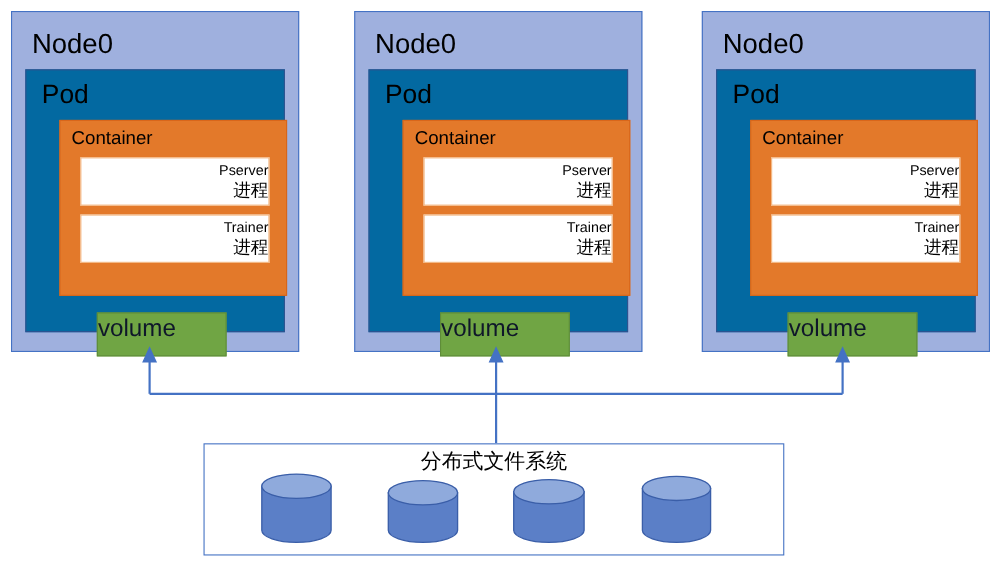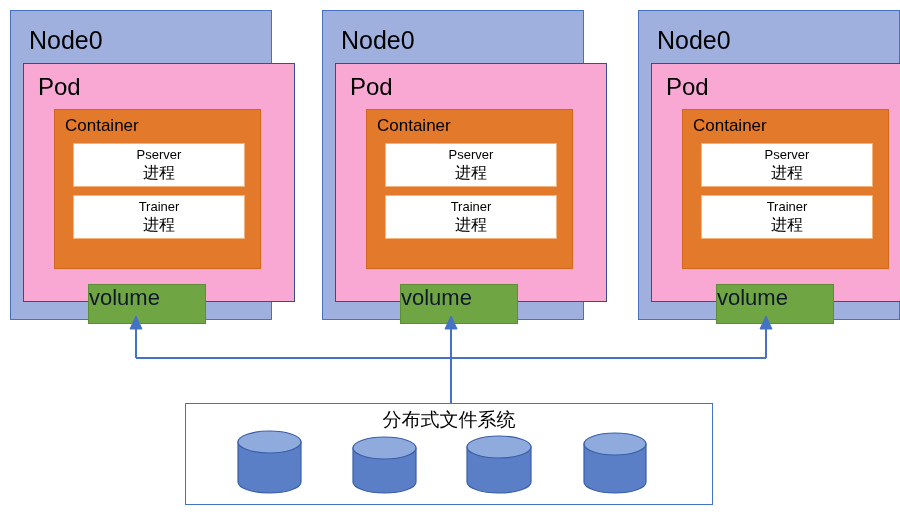--- a/index.html
+++ b/index.html
@@ -38,23 +38,23 @@
     line-height: 26px;
     color: #000000;
     letter-spacing: 0px;
   }
 
   
   .pod {
     position: absolute;
     left: 12px;
     top: 52px;
-    width: 272px;
+    width: 236px;
     height: 239px;
-    background: #f9a8d4;
+    background: #0369a1;
     border: 1.5px solid #2F528F;
     box-sizing: border-box;
   }
   .pod-label {
     position: absolute;
     left: 14px;
     top: 10px;
     font-size: 24px;
     line-height: 25px;
     color: #000000;
@@ -83,21 +83,21 @@
 
   
   .proc {
     position: absolute;
     left: 18px;
     width: 172px;
     height: 44px;
     background: #FFFFFF;
     border: 1px solid #F2B27A;
     box-sizing: border-box;
-    text-align: center;
+    text-align: right;
     color: #000000;
   }
   .proc-pserver { top: 33px; }
   .proc-trainer { top: 85px; }
   .proc-name {
     display: block;
     font-size: 13px;
     line-height: 16px;
     margin-top: 3px;
   }

